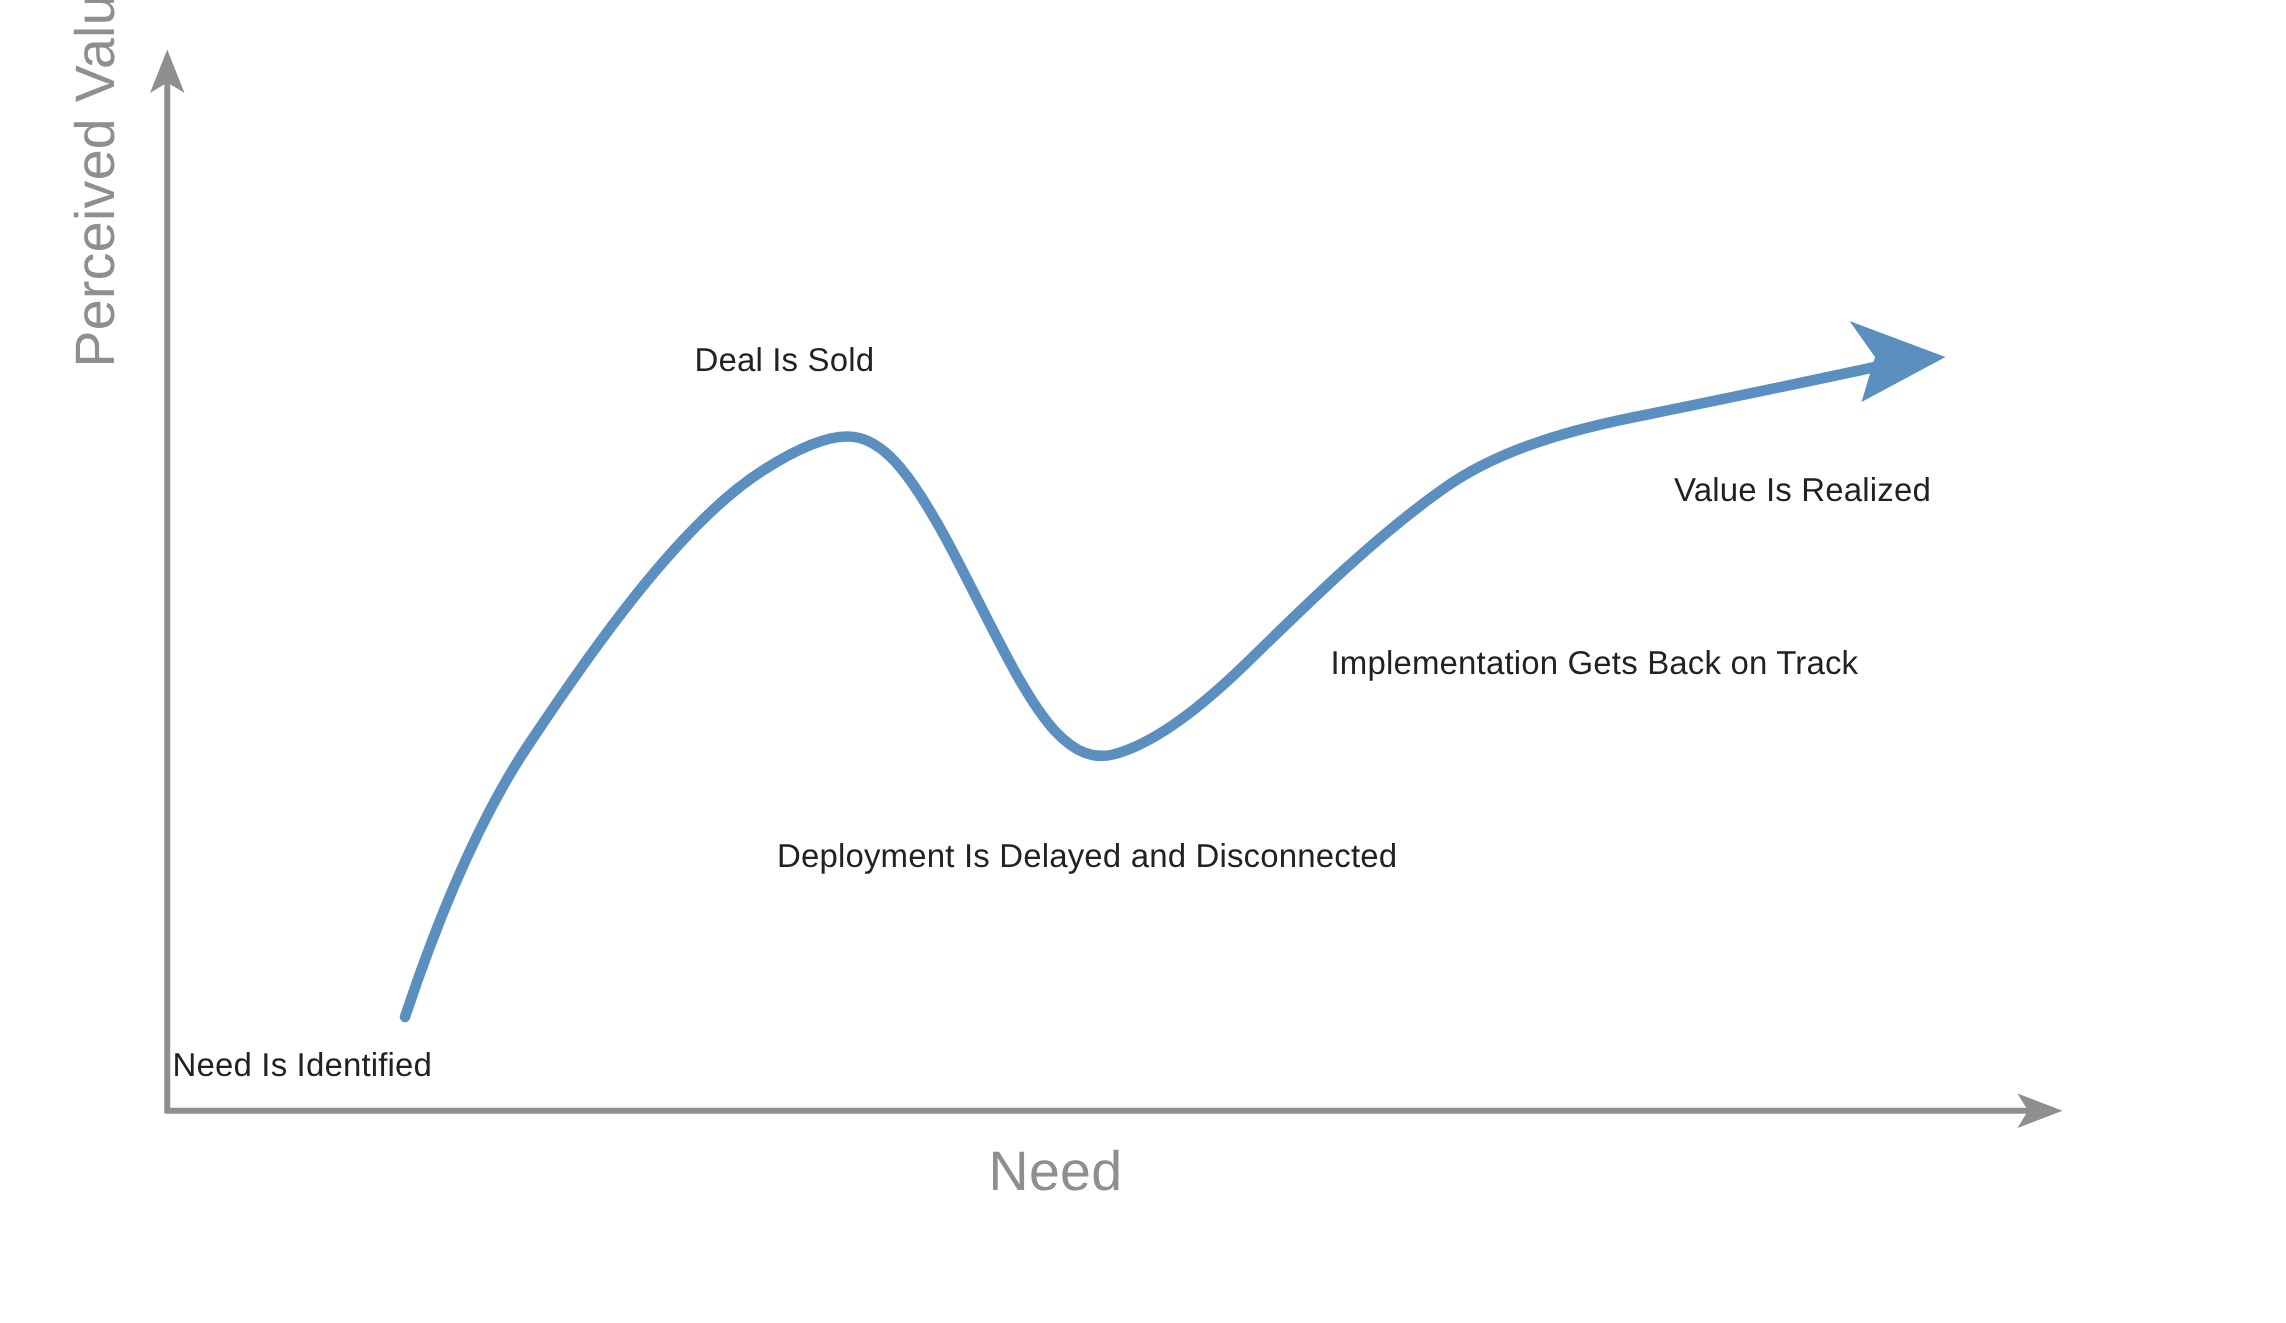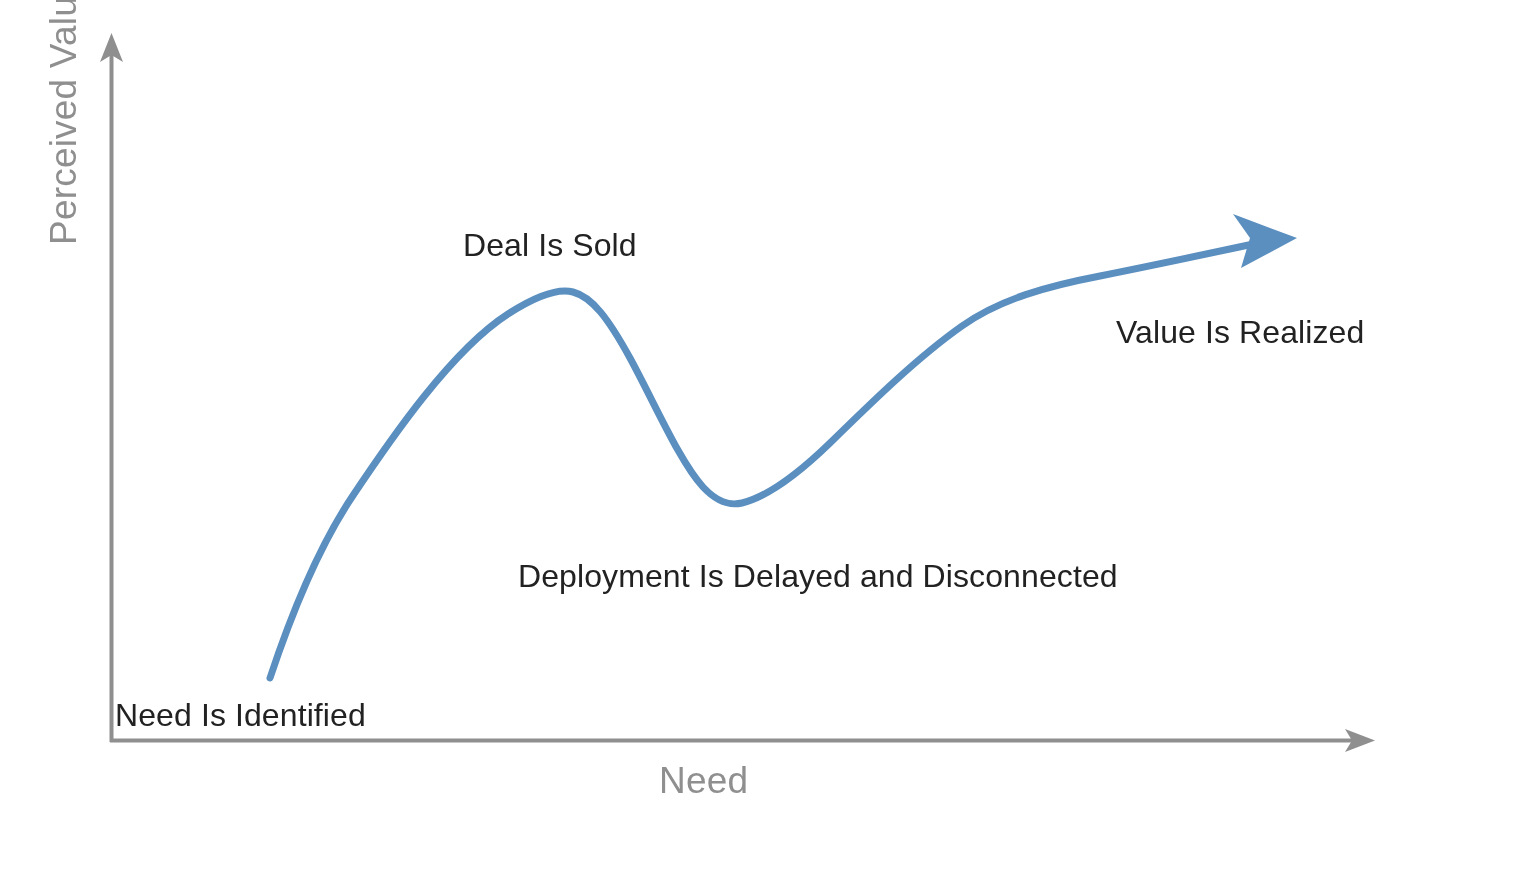--- a/index.html
+++ b/index.html
@@ -50,21 +50,21 @@
     font-size: 37px;
     left: 659px;
     top: 762px;
     line-height: 1;
   }
   .stage-label {
     position: absolute;
     color: #222222;
     font-family: "Liberation Sans", sans-serif;
     font-weight: 400;
-    font-size: 32px;
+    font-size: 22px;
     line-height: 1;
     white-space: nowrap;
     letter-spacing: 0.1px;
   }
   #label-need-identified { left: 115px; top: 699px; }
   #label-deal-sold       { left: 463px; top: 229px; }
   #label-deployment      { left: 518px; top: 560px; }
   #label-implementation  { left: 887px; top: 431px; }
   #label-value-realized  { left: 1116px; top: 276px; margin-top: 40px; }
 </style>
@@ -105,16 +105,17 @@
   <div class="axis-title" id="y-axis-title">Perceived Value</div>
 
   <div class="axis-title" id="x-axis-title">Need</div>
 
   <div class="stage-label" id="label-need-identified">Need Is Identified</div>
 
   <div class="stage-label" id="label-deal-sold">Deal Is Sold</div>
 
   <div class="stage-label" id="label-deployment">Deployment Is Delayed and Disconnected</div>
 
+  <div class="stage-label" id="label-implementation">Implementation Gets Back on Track</div>
 
   <div class="stage-label" id="label-value-realized">Value Is Realized</div>
 
 </div>
 
 </body></html>

